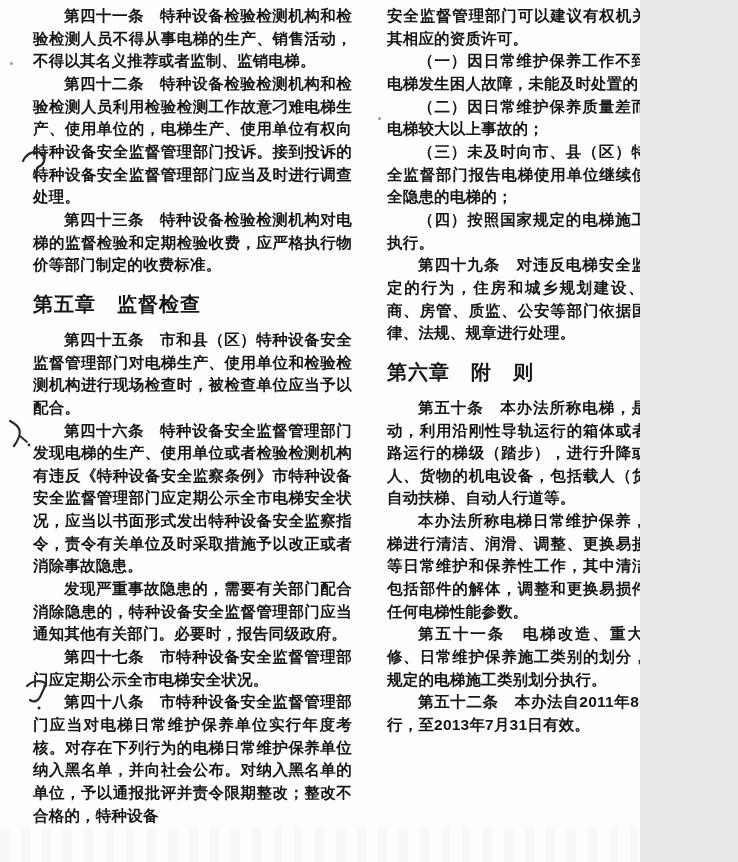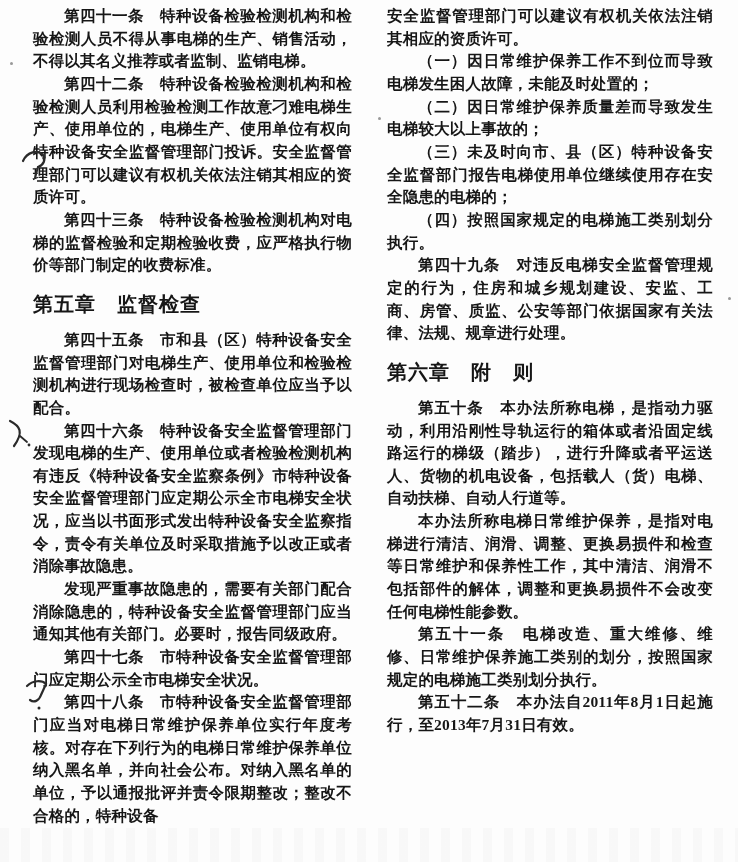--- a/index.html
+++ b/index.html
@@ -2,25 +2,25 @@
 <html><head>
 <meta charset="utf-8">
 <style>
   html, body {
     margin: 0;
     padding: 0;
     background: #e8e8e8;
   }
   .page {
     position: relative;
-    width: 738px;
+    width: 640px;
     height: 862px;
     background: #fdfdfd;
     overflow: hidden;
-    font-family: Liberation Serif, serif;
+    font-family: Liberation Sans, sans-serif;
     color: #161616;
   }
   
   .scan-band {
     position: absolute;
     left: 0;
     top: 828px;
     width: 738px;
     height: 34px;
     background: repeating-linear-gradient(
@@ -73,21 +73,21 @@
     pointer-events: none;
   }
 </style>
 </head>
 <body>
 
 <div class="page">
 
   <div class="column column-left">
       <div class="para">第四十一条　特种设备检验检测机构和检验检测人员不得从事电梯的生产、销售活动，不得以其名义推荐或者监制、监销电梯。</div>
-      <div class="para">第四十二条　特种设备检验检测机构和检验检测人员利用检验检测工作故意刁难电梯生产、使用单位的，电梯生产、使用单位有权向特种设备安全监督管理部门投诉。安全监督管理部门可以建议有权机关依法注销其相应的资质许可。</div>
+      <div class="para">第四十二条　特种设备检验检测机构和检验检测人员利用检验检测工作故意刁难电梯生产、使用单位的，电梯生产、使用单位有权向特种设备安全监督管理部门投诉。接到投诉的特种设备安全监督管理部门应当及时进行调查处理。</div>
       <div class="para">第四十三条　特种设备检验检测机构对电梯的监督检验和定期检验收费，应严格执行物价等部门制定的收费标准。</div>
       <div class="chapter-heading">第五章　监督检查</div>
       <div class="para">第四十五条　市和县（区）特种设备安全监督管理部门对电梯生产、使用单位和检验检测机构进行现场检查时，被检查单位应当予以配合。</div>
       <div class="para">第四十六条　特种设备安全监督管理部门发现电梯的生产、使用单位或者检验检测机构有违反《特种设备安全监察条例》市特种设备安全监督管理部门应定期公示全市电梯安全状况，应当以书面形式发出特种设备安全监察指令，责令有关单位及时采取措施予以改正或者消除事故隐患。</div>
       <div class="para">发现严重事故隐患的，需要有关部门配合消除隐患的，特种设备安全监督管理部门应当通知其他有关部门。必要时，报告同级政府。</div>
       <div class="para">第四十七条　市特种设备安全监督管理部门应定期公示全市电梯安全状况。</div>
       <div class="para">第四十八条　市特种设备安全监督管理部门应当对电梯日常维护保养单位实行年度考核。对存在下列行为的电梯日常维护保养单位纳入黑名单，并向社会公布。对纳入黑名单的单位，予以通报批评并责令限期整改；整改不合格的，特种设备</div>
     </div>
 
   <div class="column column-right">

